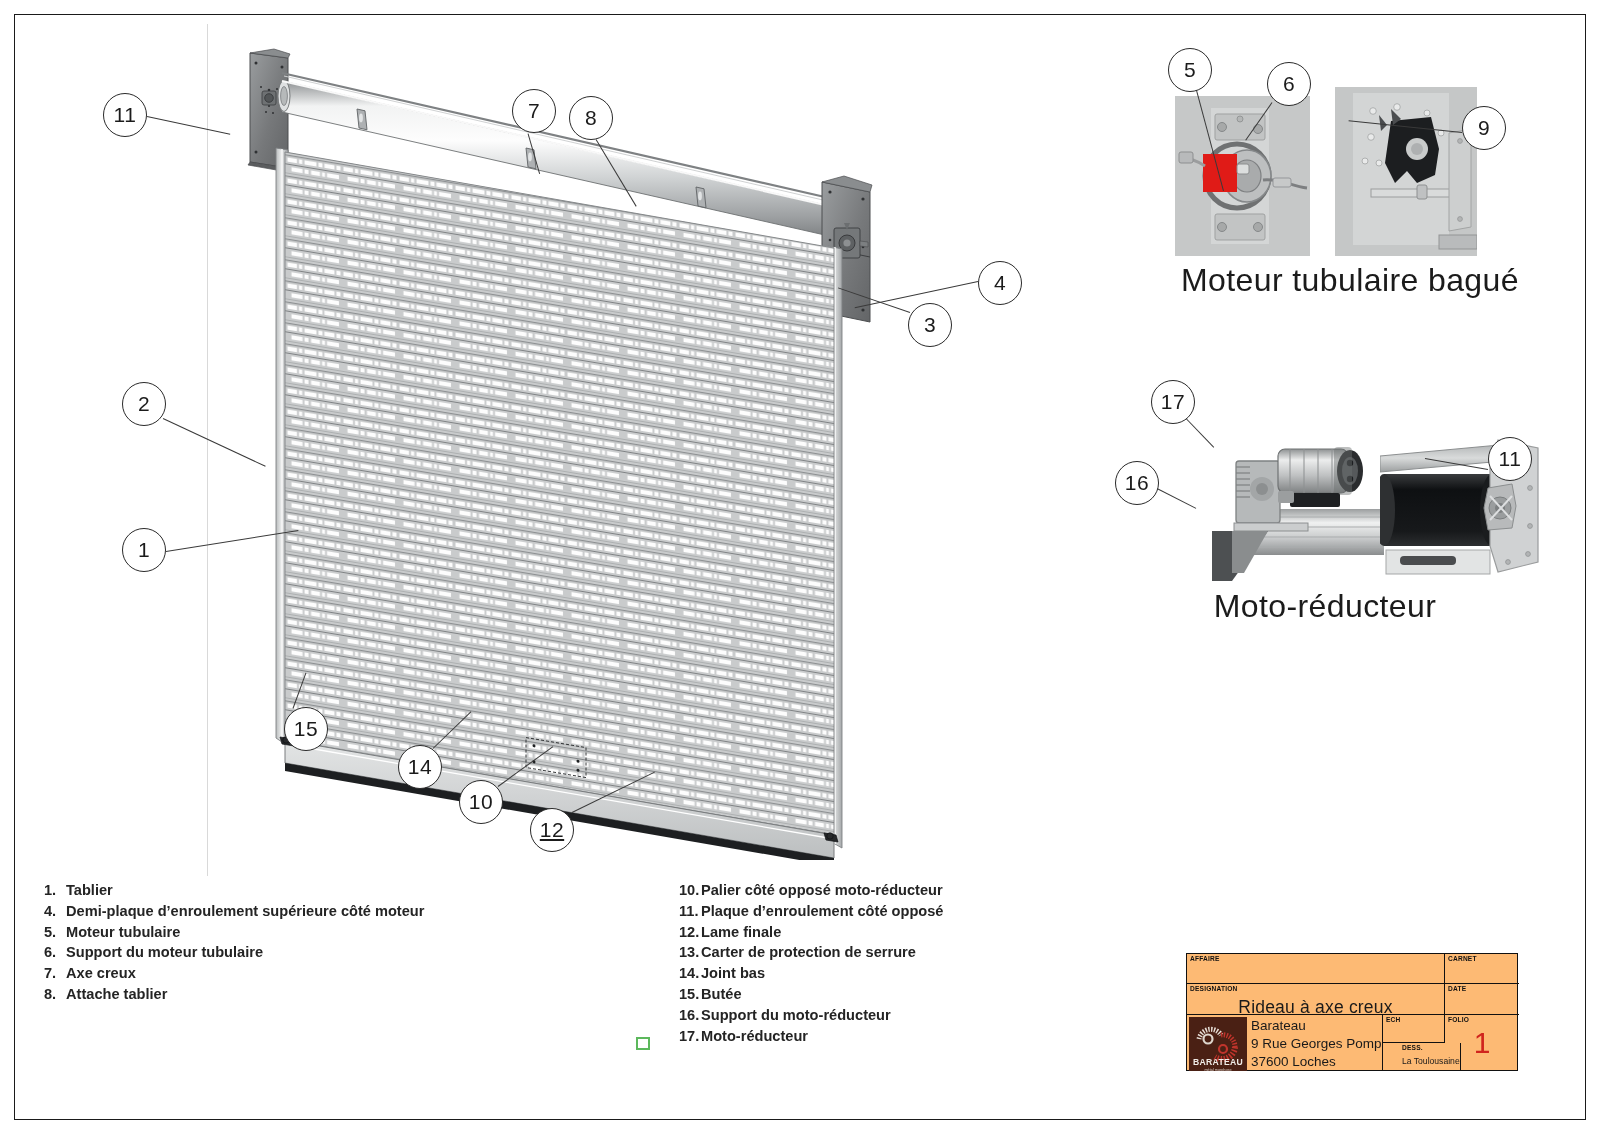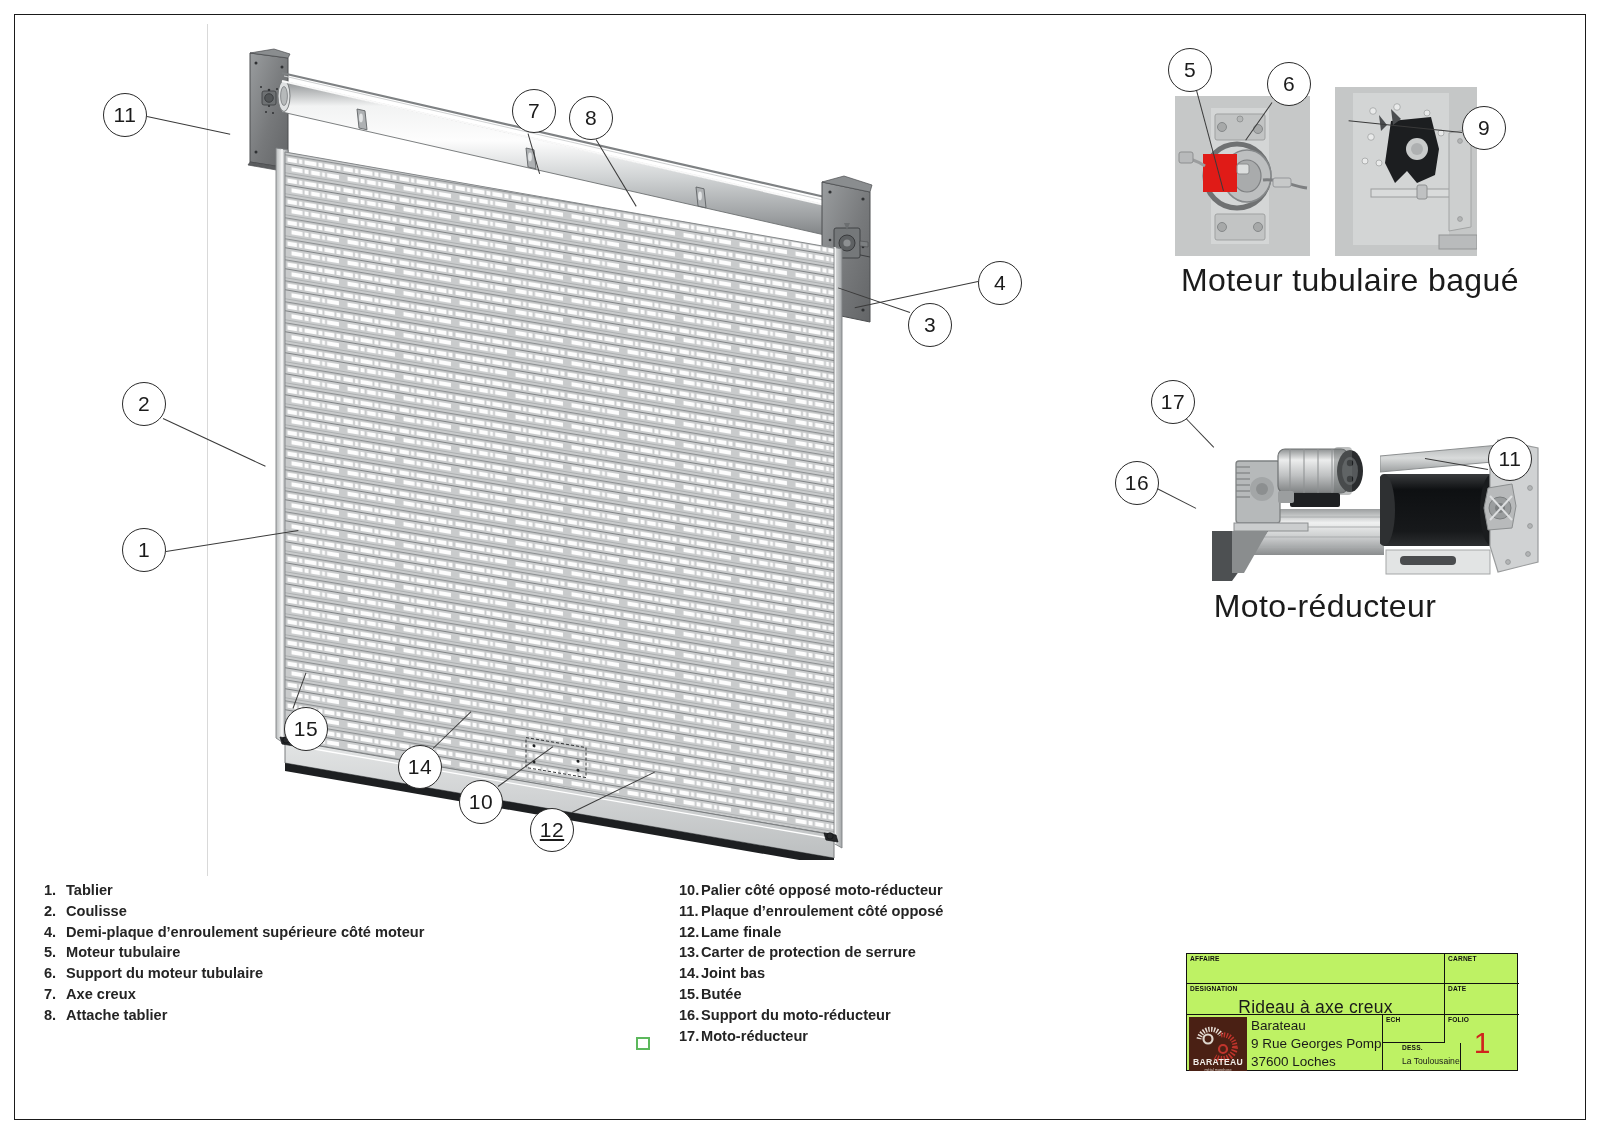--- a/index.html
+++ b/index.html
@@ -98,21 +98,21 @@
     border:2px solid #5cb85c;
     background:transparent;
     z-index:40;
   }
 
   
   #title-block{
     position:absolute; left:1186px; top:953px;
     width:332px; height:118px;
     border:1.5px solid #111;
-    background:#bef264;
+    background:#fdba74;
     font-size:10px;
   }
   .tb-cell{
     position:absolute;
     border-right:1.2px solid #111;
     border-bottom:1.2px solid #111;
     overflow:hidden;
   }
   .tb-label{
     position:absolute; left:3px; top:1px;
@@ -608,23 +608,20 @@
   <span>11</span>
 </div>
 <div class="leader" style="left:1488px; top:469px; width:64px; transform:rotate(190deg);"></div>
 
 <div id="legend">
   <div class="legend-col" id="legend-col-left">
     <div class="legend-item">
       <span class="legend-num">1.</span><span>Tablier</span>
     </div>
     <div class="legend-item">
-      <span class="legend-num">2.</span><span>Coulisse</span>
-    </div>
-    <div class="legend-item">
       <span class="legend-num">4.</span><span>Demi-plaque d’enroulement supérieure côté moteur</span>
     </div>
     <div class="legend-item">
       <span class="legend-num">5.</span><span>Moteur tubulaire</span>
     </div>
     <div class="legend-item">
       <span class="legend-num">6.</span><span>Support du moteur tubulaire</span>
     </div>
     <div class="legend-item">
       <span class="legend-num">7.</span><span>Axe creux</span>

